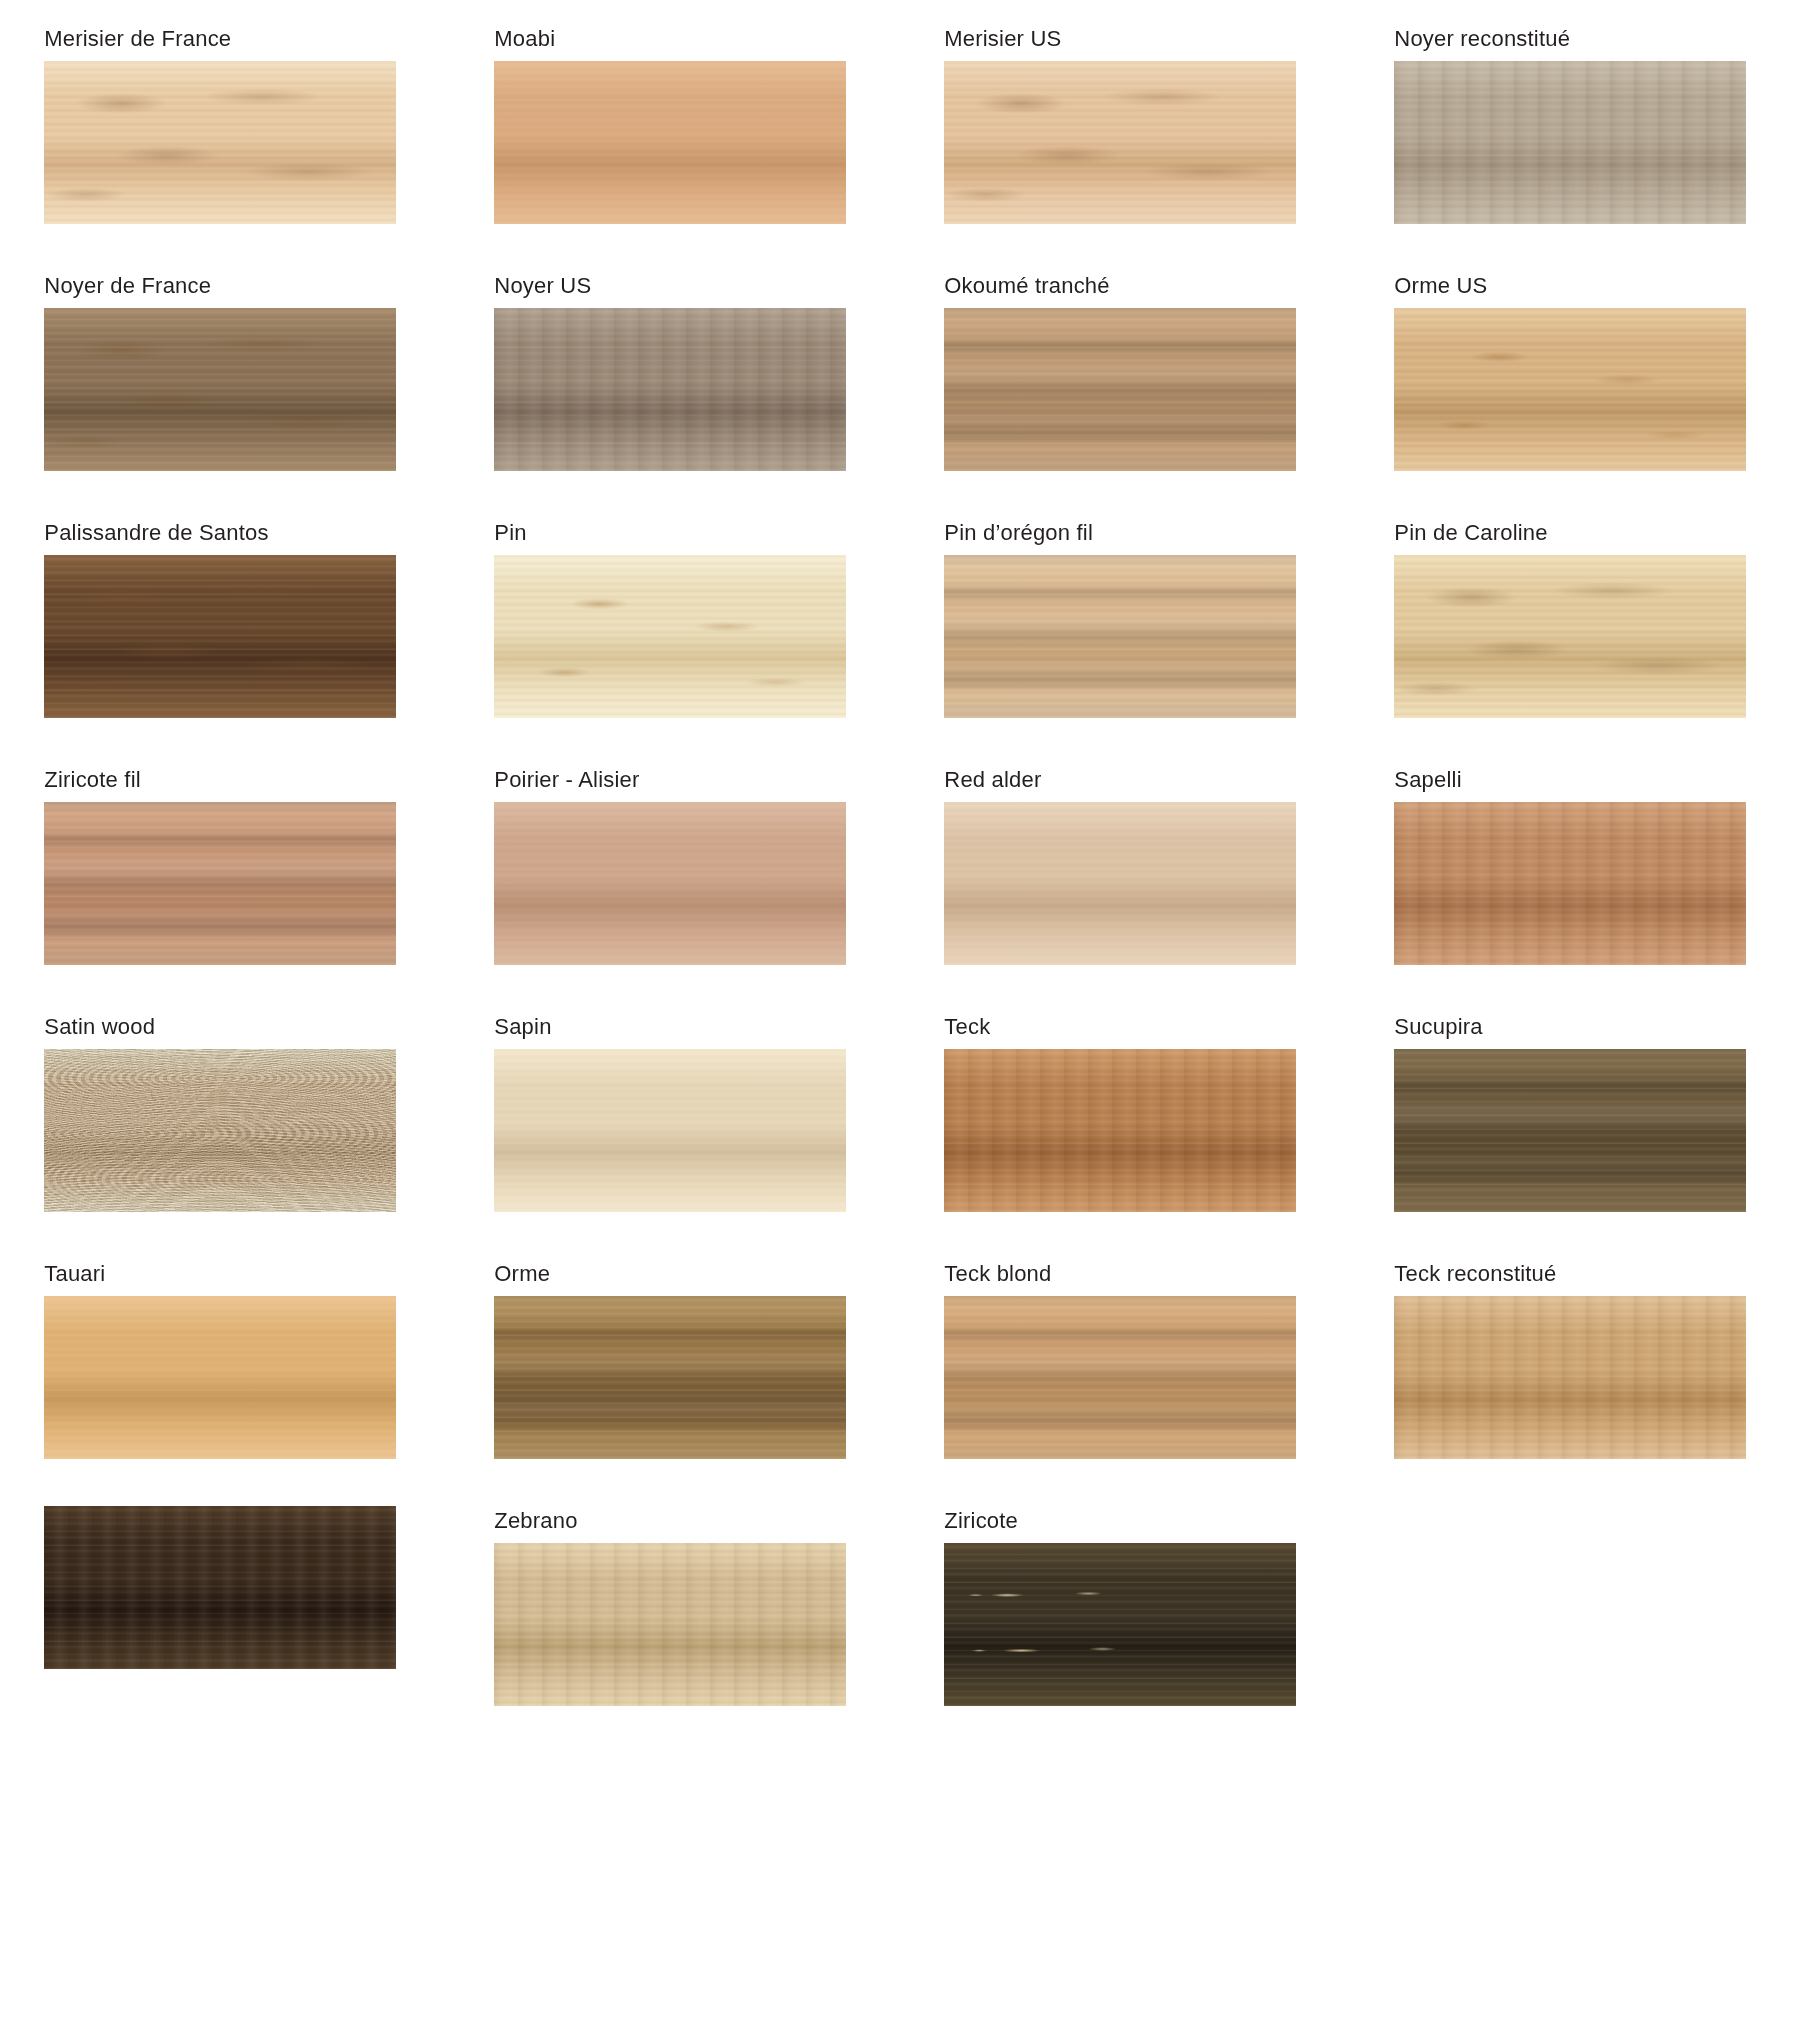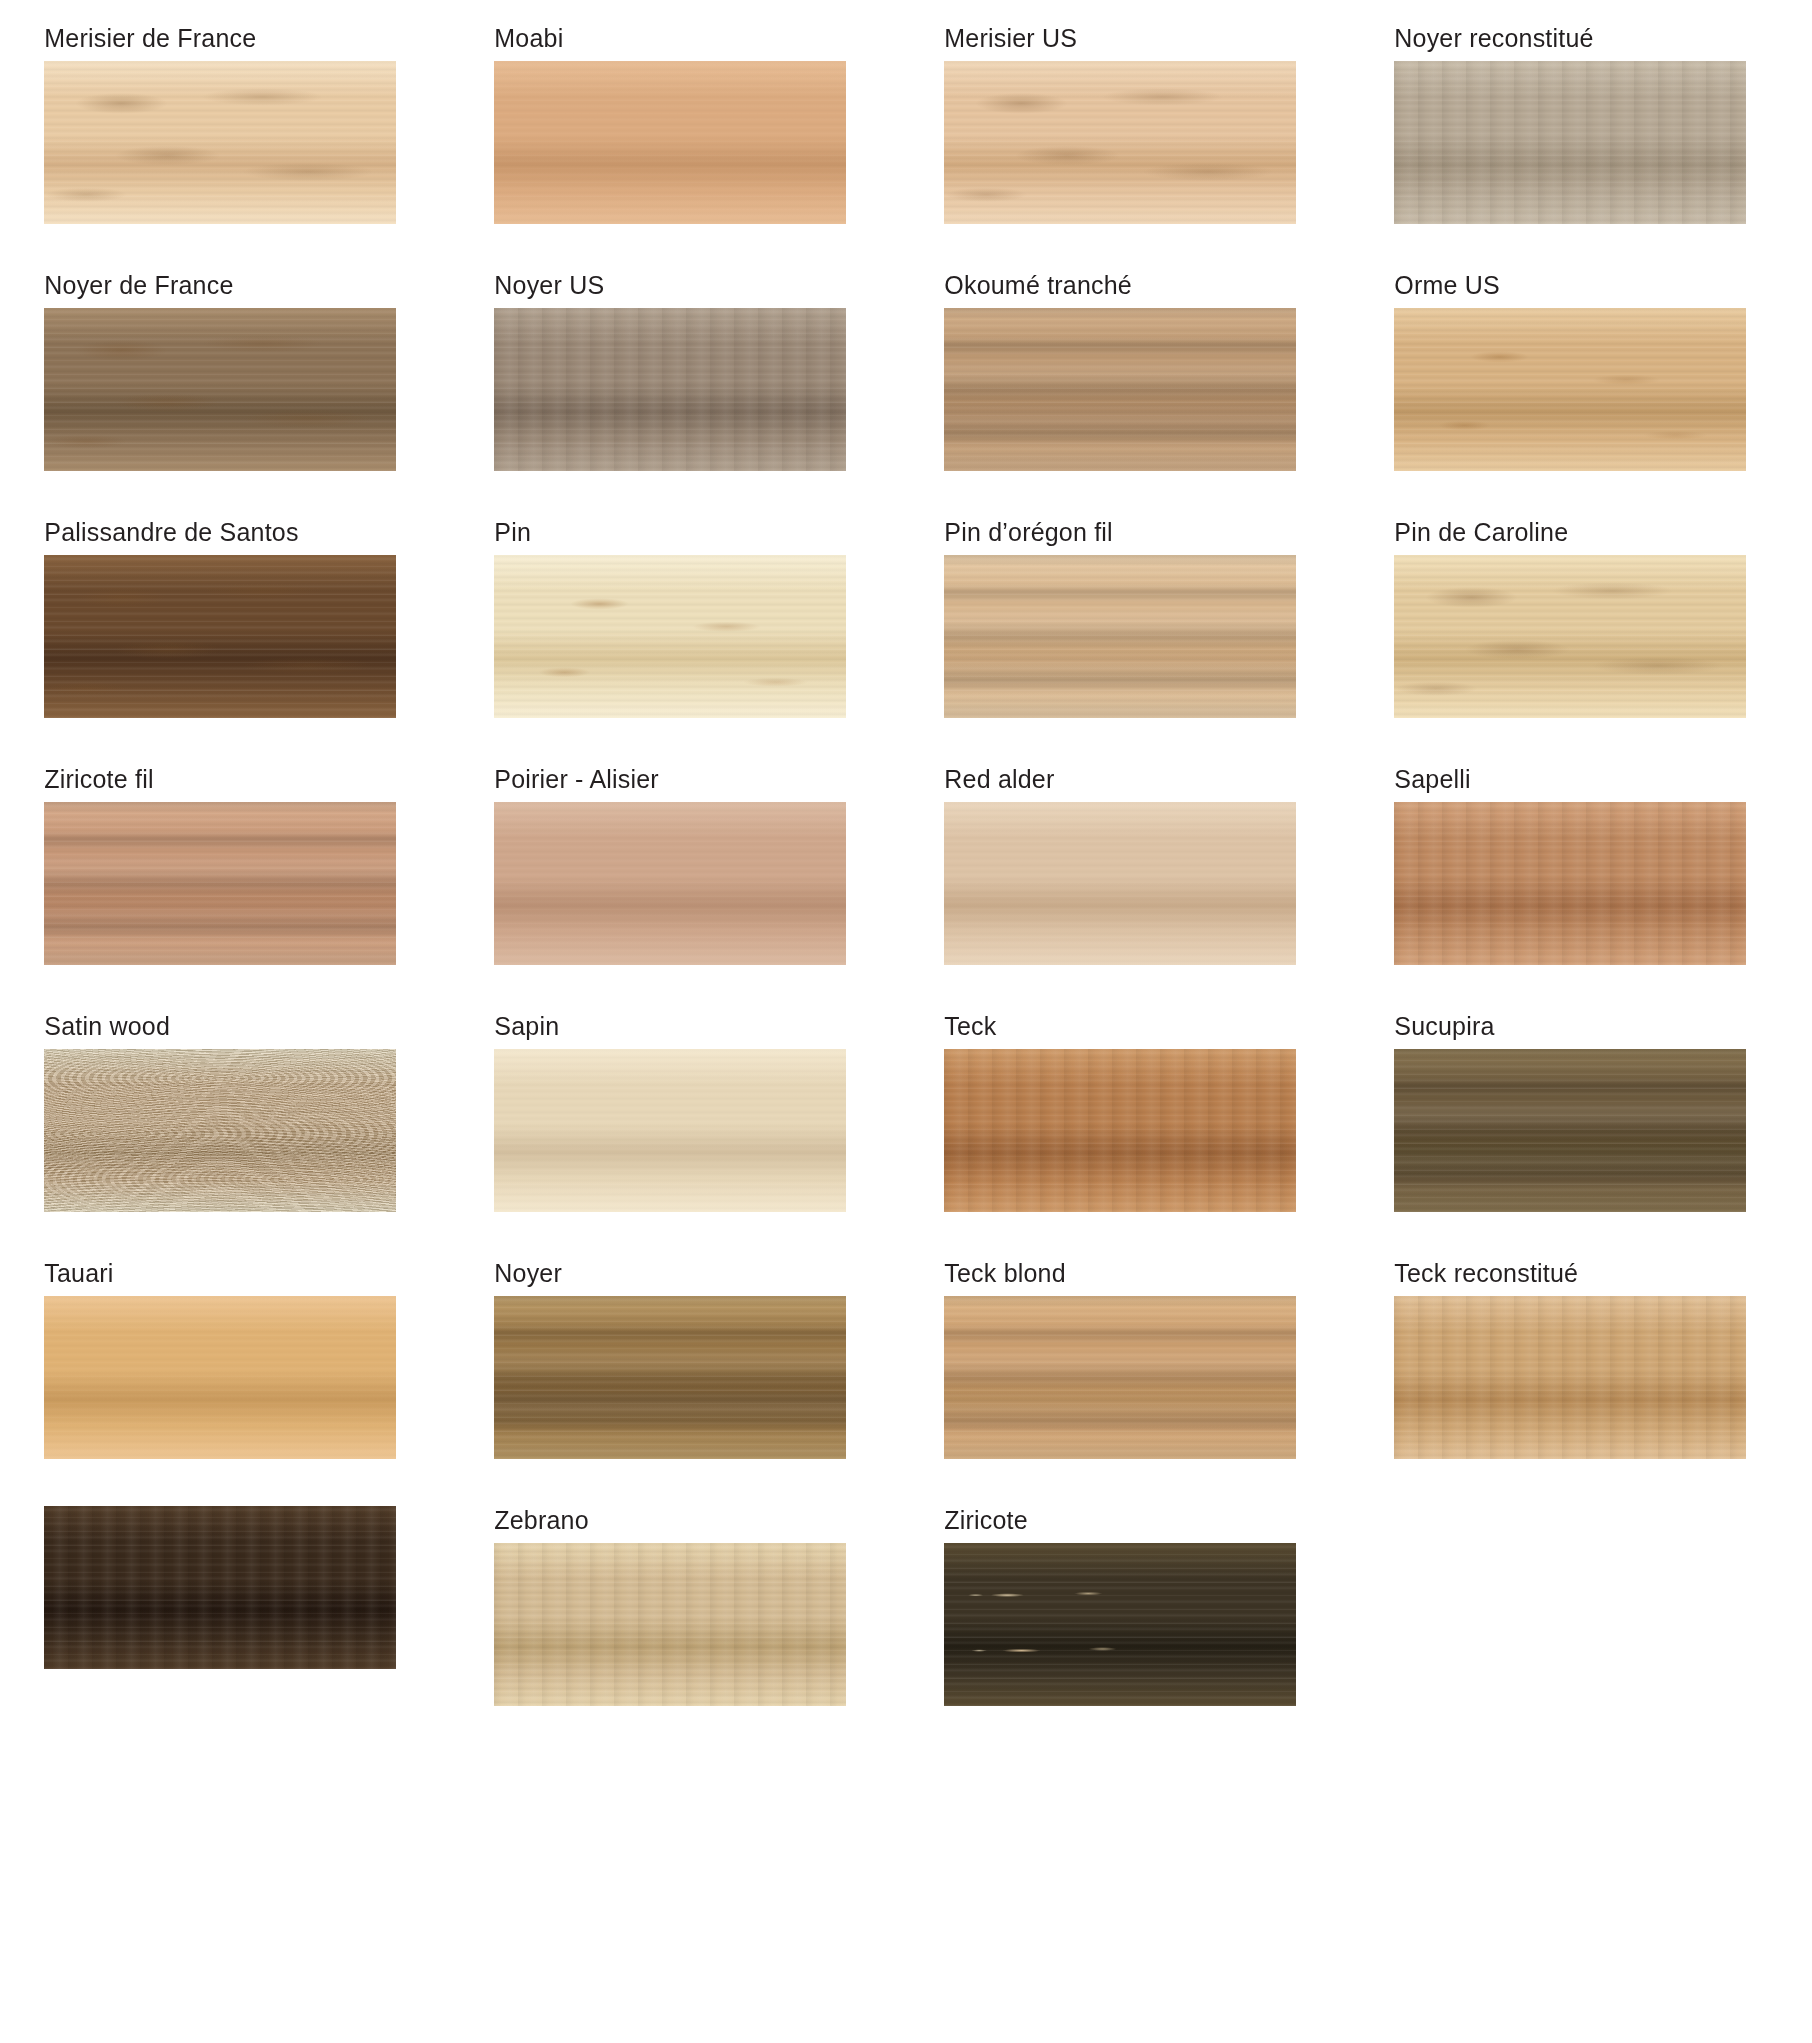--- a/index.html
+++ b/index.html
@@ -32,21 +32,21 @@
   }
 
   .swatch-cell {
     width: 450px;
     height: 247px;
     position: relative;
   }
 
   .swatch-label {
     font-family: "Liberation Sans", sans-serif;
-    font-size: 25px;
+    font-size: 22px;
     font-weight: 400;
     color: #231f20;
     letter-spacing: 0.2px;
     line-height: 29px;
     height: 37px;
     padding-left: 7.3px;
     white-space: nowrap;
     overflow: visible;
   }
 
@@ -251,21 +251,21 @@
         <div class="swatch-label">Sucupira</div>
         <div class="swatch-img strong" style="background: linear-gradient(rgb(139, 119, 83) 0%, rgb(110, 91, 62) 22%, rgb(110, 91, 62) 46%, rgb(84, 69, 40) 63%, rgb(110, 91, 62) 80%, rgb(139, 119, 83) 100%);">
           <div class="figure fig-bands"></div>
         </div>
       </div>
       <div class="swatch-cell">
         <div class="swatch-label">Tauari</div>
         <div class="swatch-img plain" style="background: linear-gradient(rgb(238, 198, 148) 0%, rgb(224, 178, 116) 22%, rgb(224, 178, 116) 46%, rgb(201, 154, 93) 63%, rgb(224, 178, 116) 80%, rgb(238, 198, 148) 100%);"></div>
       </div>
       <div class="swatch-cell">
-        <div class="swatch-label">Noyer</div>
+        <div class="swatch-label">Orme</div>
         <div class="swatch-img strong" style="background: linear-gradient(rgb(192, 160, 108) 0%, rgb(154, 120, 72) 22%, rgb(154, 120, 72) 46%, rgb(111, 84, 48) 63%, rgb(154, 120, 72) 80%, rgb(192, 160, 108) 100%);">
           <div class="figure fig-bands"></div>
         </div>
       </div>
       <div class="swatch-cell">
         <div class="swatch-label">Teck blond</div>
         <div class="swatch-img" style="background: linear-gradient(rgb(224, 185, 139) 0%, rgb(205, 160, 113) 22%, rgb(205, 160, 113) 46%, rgb(180, 137, 87) 63%, rgb(205, 160, 113) 80%, rgb(224, 185, 139) 100%);">
           <div class="figure fig-bands"></div>
         </div>
       </div>

